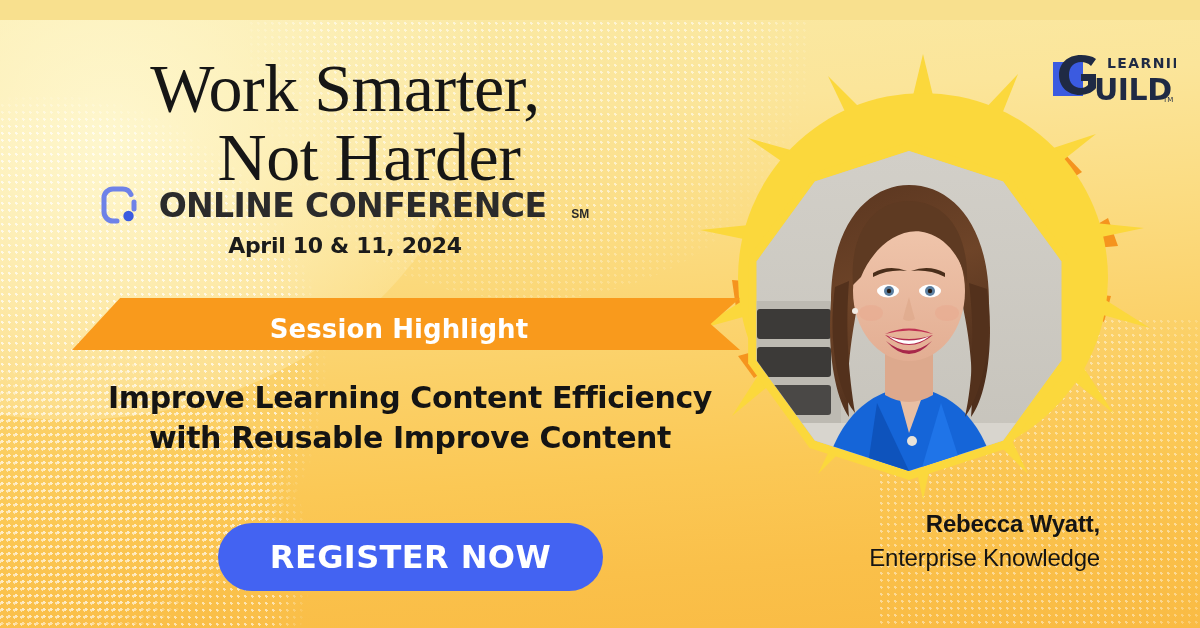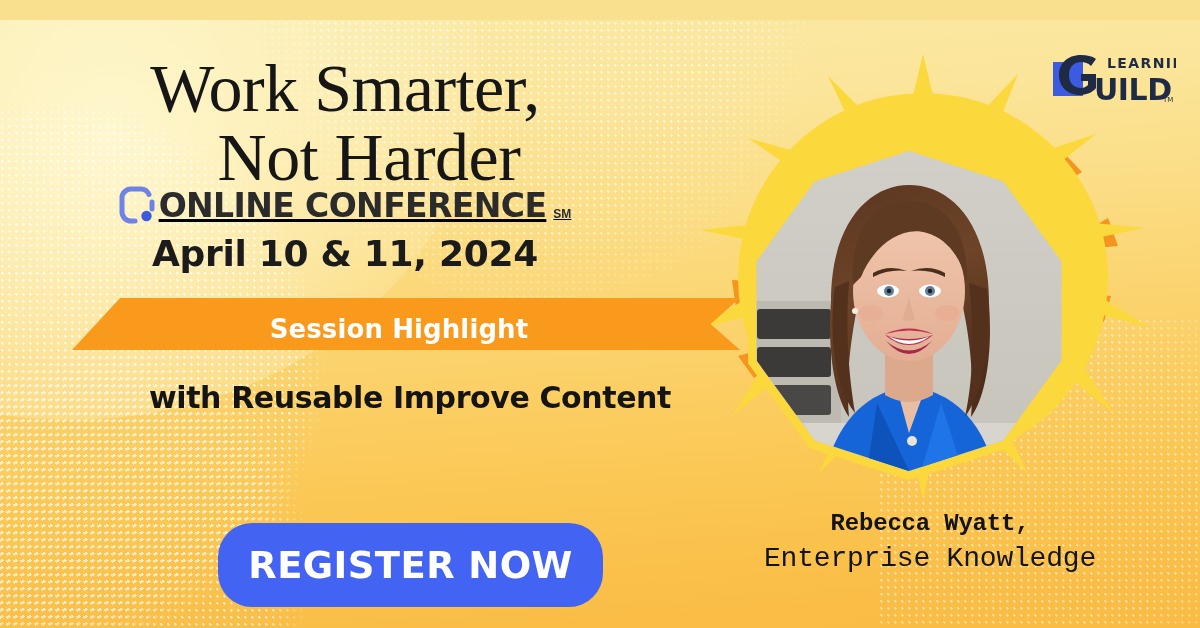--- a/index.html
+++ b/index.html
@@ -97,42 +97,42 @@
     font-size:68px;
     line-height:1.02;
     color:#161616;
     letter-spacing:-0.5px;
   }
   .headline .l2{ display:block;padding-left:48px; }
 
   
   .oc-row{
     position:absolute; left:0; top:166px; width:690px;
-    display:flex; align-items:center; justify-content:center; gap:2px;text-decoration:underline;
+    display:flex; align-items:center; justify-content:center; gap:20px;
   }
   .oc-logo{ width:38px; height:38px; position:relative; flex:0 0 auto; }
   .oc-text{
     font-family:"DejaVu Sans", sans-serif;
     font-weight:bold;
     font-size:33px;
     letter-spacing:-0.6px;
     color:#2B2B2B;
     line-height:1;
   }
   .oc-sm{
     font-size:12px; font-weight:bold; color:#2B2B2B;
     margin-left:5px; align-self:flex-end; padding-bottom:3px;
     letter-spacing:0;
   }
   .oc-dates{
     position:absolute; left:0; top:213px; width:690px;
     text-align:center;
     font-family:"DejaVu Sans", sans-serif;
     font-weight:bold;
-    font-size:36px;
+    font-size:22px;
     letter-spacing:-0.3px;
     color:#1B1B1B;
   }
 
   
   .sh-banner{
     position:absolute; left:72px; top:278px;
     width:668px; height:52px;
     background:#F99A1C;
     clip-path:polygon(7.2% 0%, 100% 0%, 95.6% 50%, 100% 100%, 0% 100%);
@@ -158,40 +158,40 @@
     font-size:30px;
     line-height:1.34;
     color:#141414;
     letter-spacing:-0.4px;
   }
   .sess-title span{ display:block; }
 
   
   .cta{
     position:absolute; left:218px; top:503px;
-    width:385px; height:84px;
+    width:385px; height:68px;
     background:#4363F2;
     border:none; border-radius:34px;
     color:#FFFFFF;
     font-family:"DejaVu Sans", sans-serif;
     font-weight:bold;
-    font-size:37px;
+    font-size:32px;
     letter-spacing:0.4px;
     cursor:pointer;
     display:flex; align-items:center; justify-content:center;
   }
 
   
   .speaker{
     position:absolute; left:760px; top:490px; width:340px;
-    text-align:center; color:#141414;
-    font-family:Liberation Mono, monospace;
+    text-align:right; color:#141414;
+    font-family:Liberation Sans, sans-serif;
   }
   .speaker-name{ font-weight:bold; font-size:24px; letter-spacing:-0.2px; }
-  .speaker-org{ font-weight:400; font-size:28px; margin-top:6px; letter-spacing:-0.2px; }
+  .speaker-org{ font-weight:400; font-size:24px; margin-top:6px; letter-spacing:-0.2px; }
 
   
   .guild{
     position:absolute; right:24px; top:30px;
     width:125px; height:58px;
   }
 </style>
 </head>
 <body>
 
@@ -321,20 +321,21 @@
     <span class="oc-text">ONLINE CONFERENCE</span>
     <span class="oc-sm">SM</span>
   </div>
 
   <div class="oc-dates">April 10 &amp; 11, 2024</div>
 
   <div class="sh-banner"></div>
   <div class="sh-label">Session Highlight</div>
 
   <div class="sess-title">
+    <span>Improve Learning Content Efficiency</span>
     <span>with Reusable Improve Content</span>
   </div>
 
   <button class="cta">REGISTER NOW</button>
 
   <div class="speaker">
     <div class="speaker-name">Rebecca Wyatt,</div>
     <div class="speaker-org">Enterprise Knowledge</div>
   </div>
 

